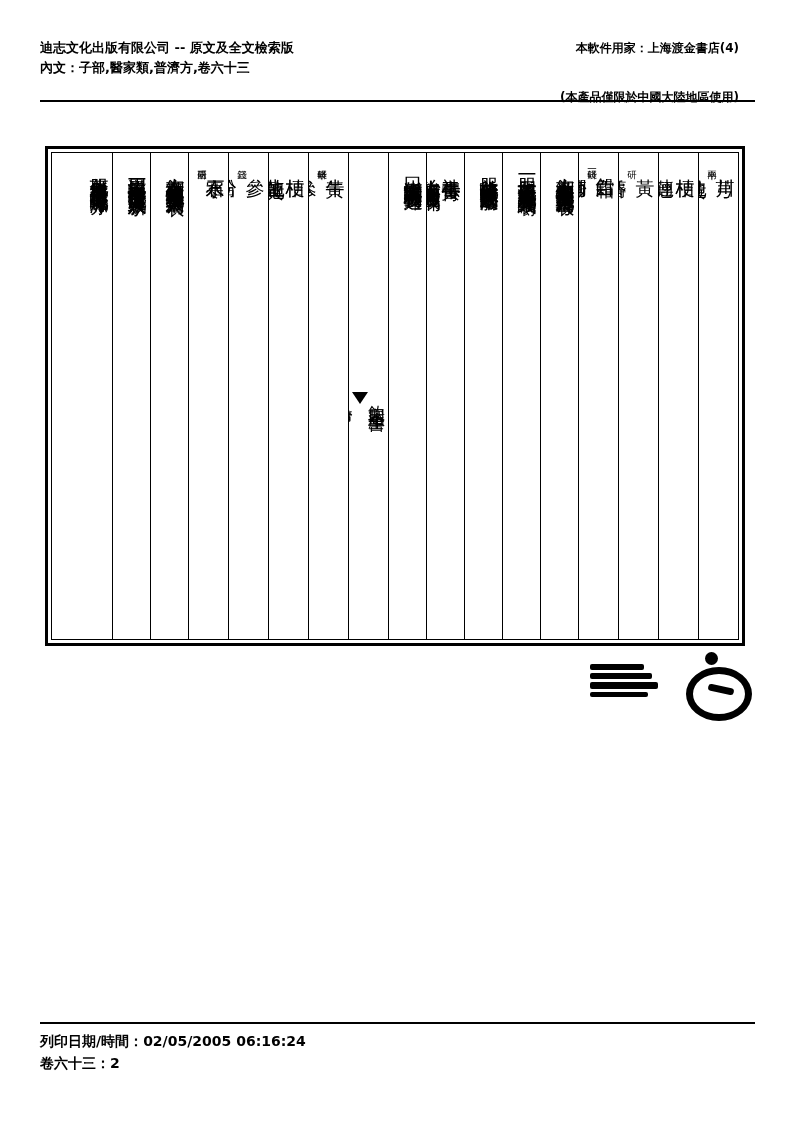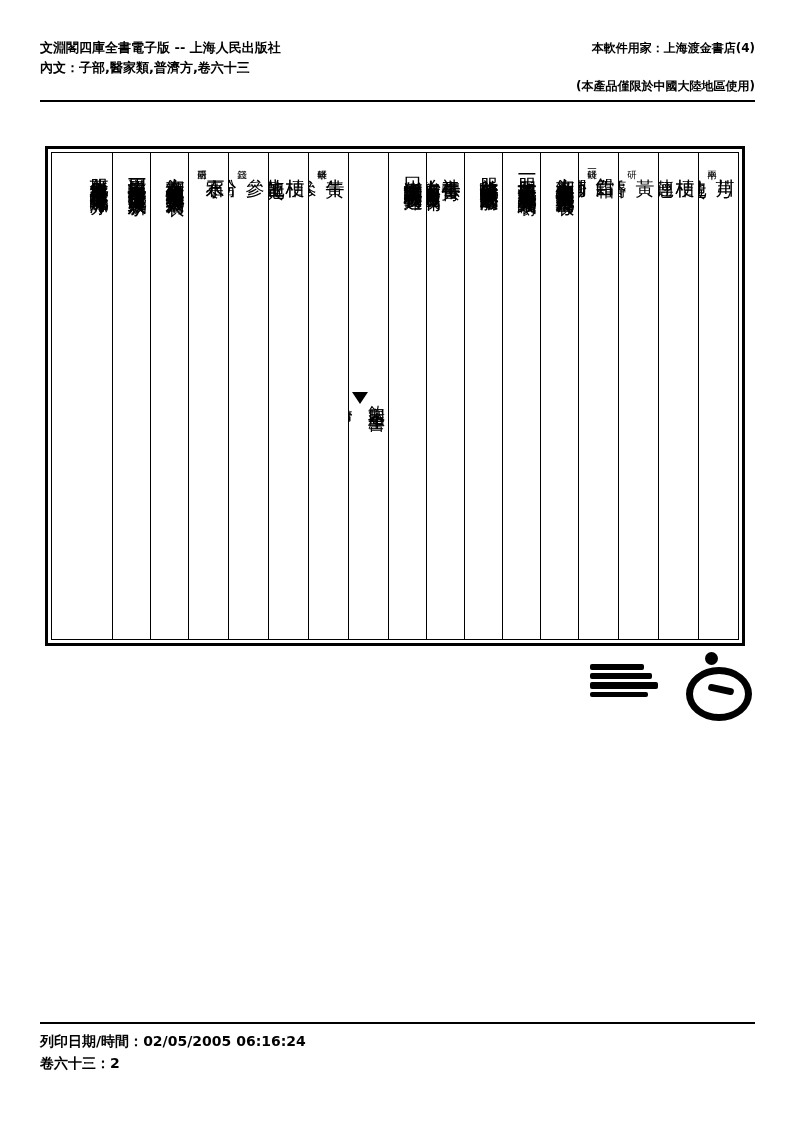--- a/index.html
+++ b/index.html
@@ -27,29 +27,29 @@
     position: absolute;
     left: 0;
     top: 0;
     font-size: 13px;
     font-weight: bold;
     line-height: 20px;
     white-space: nowrap;
   }
   .hdr-right {
     position: absolute;
-    right: 0;
+    right: 16px;
     top: 0;
     font-size: 12px;
     font-weight: bold;
     line-height: 20px;
     text-align: right;
     white-space: nowrap;
   }
-  .hdr-right .line2 { margin-top: 18px; }
+  .hdr-right .line2 { margin-top: 29px; }
   .hdr-line { white-space: nowrap; }
   .hdr-user { letter-spacing: 0; }
 
   .rule-top {
     position: absolute;
     left: 40px;
     top: 100px;
     width: 715px;
     border-top: 2px solid #000;
   }
@@ -236,21 +236,21 @@
     font-weight: bold;
     line-height: 22px;
   }
   .footer .f-line { white-space: nowrap; }
 </style>
 </head>
 <body>
 
 <div class="header">
   <div class="hdr-left">
-    <div class="hdr-line">文淵閣四庫全書電子版 -- 上海人民出版社</div>
+    <div class="hdr-line">迪志文化出版有限公司 -- 原文及全文檢索版</div>
     <div class="hdr-line">內文：子部,醫家類,普濟方,卷六十三</div>
   </div>
   <div class="hdr-right">
     <div class="hdr-line">本軟件用家：上海渡金書店(4)</div>
     <div class="hdr-line line2">(本產品僅限於中國大陸地區使用)</div>
   </div>
 </div>
 <div class="rule-top"></div>
 
 <div class="textblock">

